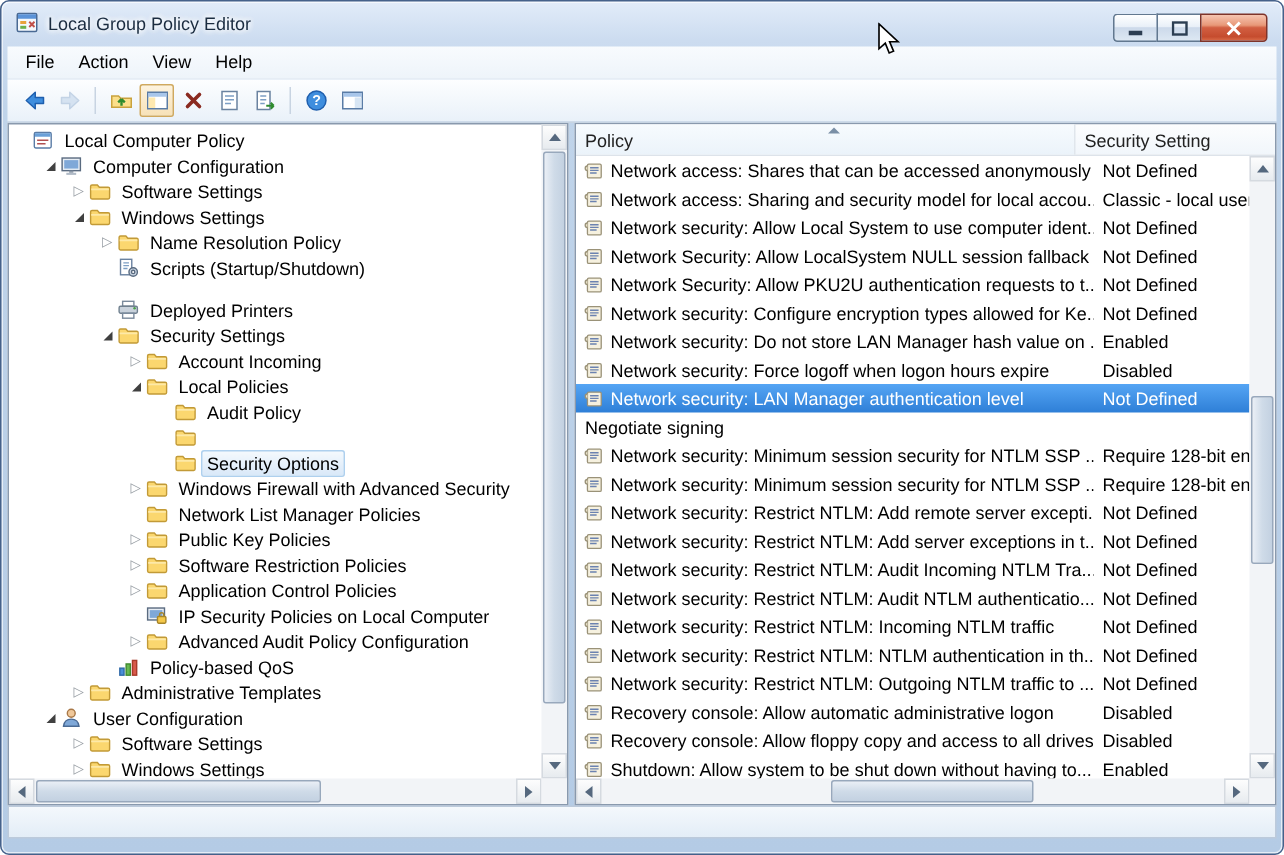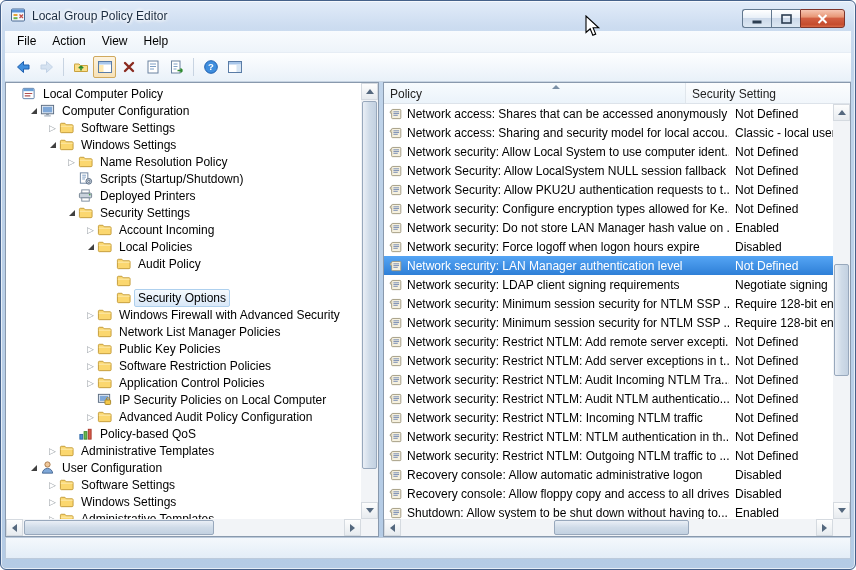--- a/index.html
+++ b/index.html
@@ -47,21 +47,21 @@
   .exp-expanded i{display:block;width:0;height:0;border-left:6px solid transparent;border-bottom:6px solid #404040}
   .t-icon{width:18px;flex:none;display:flex;align-items:center}
   .t-icon svg{width:15px;height:15px}
   .tree-label{padding:1px 3px;border:1px solid transparent}
   .tree-label.sel{background:linear-gradient(180deg,#f4f9fd,#d9e8f8);border-color:#aed0ee;border-radius:2px}
 
   
   .header{position:absolute;top:0;left:0;right:0;height:21px;display:flex;
     background:linear-gradient(180deg,#fcfdfe,#f1f6fb);border-bottom:1px solid #dde3ea}
   .hdr-cell{padding:4px 6px 0;color:#222;position:relative;white-space:nowrap;overflow:hidden}
-  .hdr-policy{width:302px;flex:none;border-right:1px solid #e0e6ec;background:linear-gradient(180deg,#f7fbfe,#ebf3fa)}
+  .hdr-policy{width:333px;flex:none;border-right:1px solid #e0e6ec;background:linear-gradient(180deg,#f7fbfe,#ebf3fa)}
   .hdr-setting{flex:1}
   .sort-arrow{position:absolute;left:168px;top:2px;width:0;height:0;
     border-left:4px solid transparent;border-right:4px solid transparent;border-bottom:4px solid #7a8fa6}
   #rows{position:absolute;top:21px;left:0;right:17px;bottom:17px;overflow:hidden}
   .list-row{height:19px;display:flex;align-items:center;white-space:nowrap}
   .list-row.sel{background:linear-gradient(180deg,#55a5f4,#2e7fd7);color:#fff}
   .c-policy{width:345px;flex:none;display:flex;align-items:flex-start;padding-left:5px;overflow:hidden}
   .li-icon{width:18px;flex:none;display:flex;align-items:center}
   .li-icon svg{width:14px;height:14px}
   .c-setting{flex:1;padding-left:6px;overflow:hidden}
@@ -276,21 +276,21 @@
           <span class="t-icon">
             <svg width="16" height="16" viewBox="0 0 16 16">
               <rect x="2.5" y="2" width="8" height="11" fill="#ffffff" stroke="#6a82a0"></rect>
               <path d="M4.5 4.5h4M4.5 6.5h4M4.5 8.5h3" stroke="#7d9ec4"></path>
               <circle cx="11.5" cy="11" r="3" fill="#c8d4e2" stroke="#5a6b80"></circle>
               <circle cx="11.5" cy="11" r="1.2" fill="#ffffff" stroke="#5a6b80"></circle>
             </svg>
           </span>
           <span class="tree-label">Scripts (Startup/Shutdown)</span>
         </div>
-        <div class="tree-row" style="padding-left: 59px;">
+        <div class="tree-row" style="padding-left: 59px; margin-top: 11px;">
           <span class="exp"></span>
           <span class="t-icon">
             <svg width="16" height="16" viewBox="0 0 16 16">
               <rect x="4" y="2" width="8" height="3.5" fill="#ffffff" stroke="#7a8a9c"></rect>
               <rect x="1.5" y="5.5" width="13" height="5" rx="1" fill="#c9d2dc" stroke="#70808f"></rect>
               <rect x="4" y="10.5" width="8" height="3.5" fill="#ffffff" stroke="#7a8a9c"></rect>
               <circle cx="12.5" cy="7" r="0.9" fill="#4a9e4a"></circle>
             </svg>
           </span>
           <span class="tree-label">Deployed Printers</span>
@@ -637,30 +637,20 @@
                 <rect x="3" y="2.8" width="10.5" height="10.5" rx="1" fill="#f6f1df" stroke="#9a9278"></rect>
                 <path d="M5 5.5h6.5M5 7.5h6.5M5 9.5h5" stroke="#6b82b0"></path>
                 <path d="M3 4.2c-1.1 0-1.7.8-1.7 1.7S1.9 7.6 3 7.6" fill="#e8e0c8" stroke="#9a9278"></path>
               </svg>
             </span>
             <span class="ptext">Network security: LAN Manager authentication level</span>
           </div>
           <div class="c-setting">Not Defined</div>
         </div>
         <div class="list-row">
-          <div class="c-policy">
-            <span class="li-icon">
-              <svg width="16" height="16" viewBox="0 0 16 16">
-                <rect x="3" y="2.8" width="10.5" height="10.5" rx="1" fill="#f6f1df" stroke="#9a9278"></rect>
-                <path d="M5 5.5h6.5M5 7.5h6.5M5 9.5h5" stroke="#6b82b0"></path>
-                <path d="M3 4.2c-1.1 0-1.7.8-1.7 1.7S1.9 7.6 3 7.6" fill="#e8e0c8" stroke="#9a9278"></path>
-              </svg>
-            </span>
-            <span class="ptext">Network security: LDAP client signing requirements</span>
-          </div>
           <div class="c-setting">Negotiate signing</div>
         </div>
         <div class="list-row">
           <div class="c-policy">
             <span class="li-icon">
               <svg width="16" height="16" viewBox="0 0 16 16">
                 <rect x="3" y="2.8" width="10.5" height="10.5" rx="1" fill="#f6f1df" stroke="#9a9278"></rect>
                 <path d="M5 5.5h6.5M5 7.5h6.5M5 9.5h5" stroke="#6b82b0"></path>
                 <path d="M3 4.2c-1.1 0-1.7.8-1.7 1.7S1.9 7.6 3 7.6" fill="#e8e0c8" stroke="#9a9278"></path>
               </svg>

